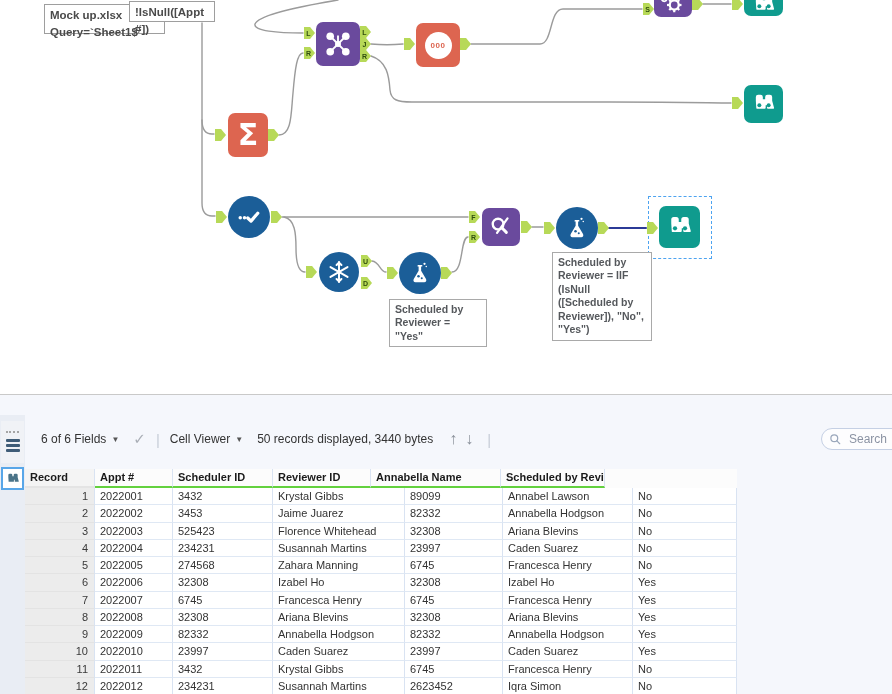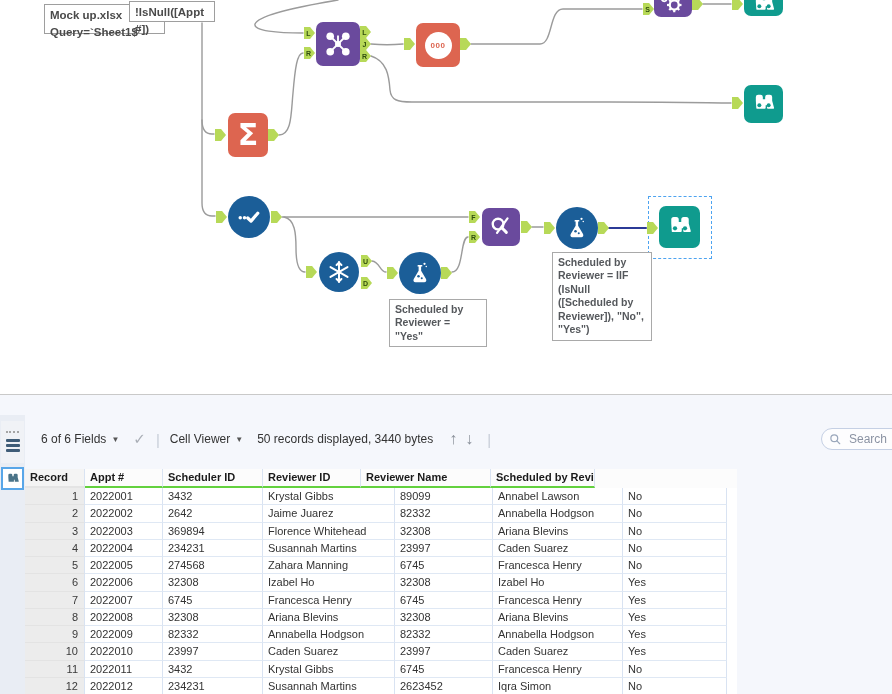--- a/index.html
+++ b/index.html
@@ -65,21 +65,21 @@
   #grid{position:absolute;left:25px;top:74px;width:712px;height:226px;background:#fff;}
   .thead{display:flex;height:19px;background:#fcfcfc;}
   .hcell{font-size:11px;font-weight:bold;color:#1a1a1a;line-height:17px;padding-left:5px;box-sizing:border-box;
     border-right:1px solid #d9e3f2;border-bottom:2px solid #63d13e;overflow:hidden;white-space:nowrap;}
   .hcell.rec{border-bottom:2px solid #e4e4e4;background:#f4f4f4;}
   .trow{display:flex;height:17.25px;}
   .cell{font-size:11px;color:#333;line-height:17px;padding-left:5px;box-sizing:border-box;background:#fff;
     border-right:1px solid #d9e3f2;border-bottom:1px solid #dfe8f4;overflow:hidden;white-space:nowrap;}
   .cell.rec{background:#ececec;color:#3a3a3a;text-align:right;padding-right:6px;padding-left:0;
     border-right:1px solid #d9e3f2;border-bottom:1px solid #e3e3e3;}
-  .c0{width:60px;} .c1{width:78px;} .c2{width:100px;} .c3{width:132px;}
+  .c0{width:70px;} .c1{width:78px;} .c2{width:100px;} .c3{width:132px;}
   .c4{width:98px;} .c5{width:130px;} .c6{width:104px;}
 </style>
 </head>
 <body>
 
 <div id="stage">
 
   <div id="canvas">
 
     <svg id="wires" width="892" height="394" viewBox="0 0 892 394">
@@ -312,46 +312,46 @@
         <input type="text" placeholder="Search" style="">
       </div>
     </div>
 
     <div id="grid">
       <div class="thead">
         <div class="hcell rec c0">Record</div>
         <div class="hcell c1">Appt #</div>
         <div class="hcell c2">Scheduler ID</div>
         <div class="hcell c4">Reviewer ID</div>
-        <div class="hcell c5">Reviewer Name</div>
+        <div class="hcell c5">Annabella Name</div>
         <div class="hcell c6">Scheduled by Reviewer</div>
       </div>
       <div>
           <div class="trow">
             <div class="cell c0 rec">1</div>
             <div class="cell c1">2022001</div>
             <div class="cell c2">3432</div>
             <div class="cell c3">Krystal Gibbs</div>
             <div class="cell c4">89099</div>
             <div class="cell c5">Annabel Lawson</div>
             <div class="cell c6">No</div>
           </div>
           <div class="trow">
             <div class="cell c0 rec">2</div>
             <div class="cell c1">2022002</div>
-            <div class="cell c2">2642</div>
+            <div class="cell c2">3453</div>
             <div class="cell c3">Jaime Juarez</div>
             <div class="cell c4">82332</div>
             <div class="cell c5">Annabella Hodgson</div>
             <div class="cell c6">No</div>
           </div>
           <div class="trow">
             <div class="cell c0 rec">3</div>
             <div class="cell c1">2022003</div>
-            <div class="cell c2">369894</div>
+            <div class="cell c2">525423</div>
             <div class="cell c3">Florence Whitehead</div>
             <div class="cell c4">32308</div>
             <div class="cell c5">Ariana Blevins</div>
             <div class="cell c6">No</div>
           </div>
           <div class="trow">
             <div class="cell c0 rec">4</div>
             <div class="cell c1">2022004</div>
             <div class="cell c2">234231</div>
             <div class="cell c3">Susannah Martins</div>

